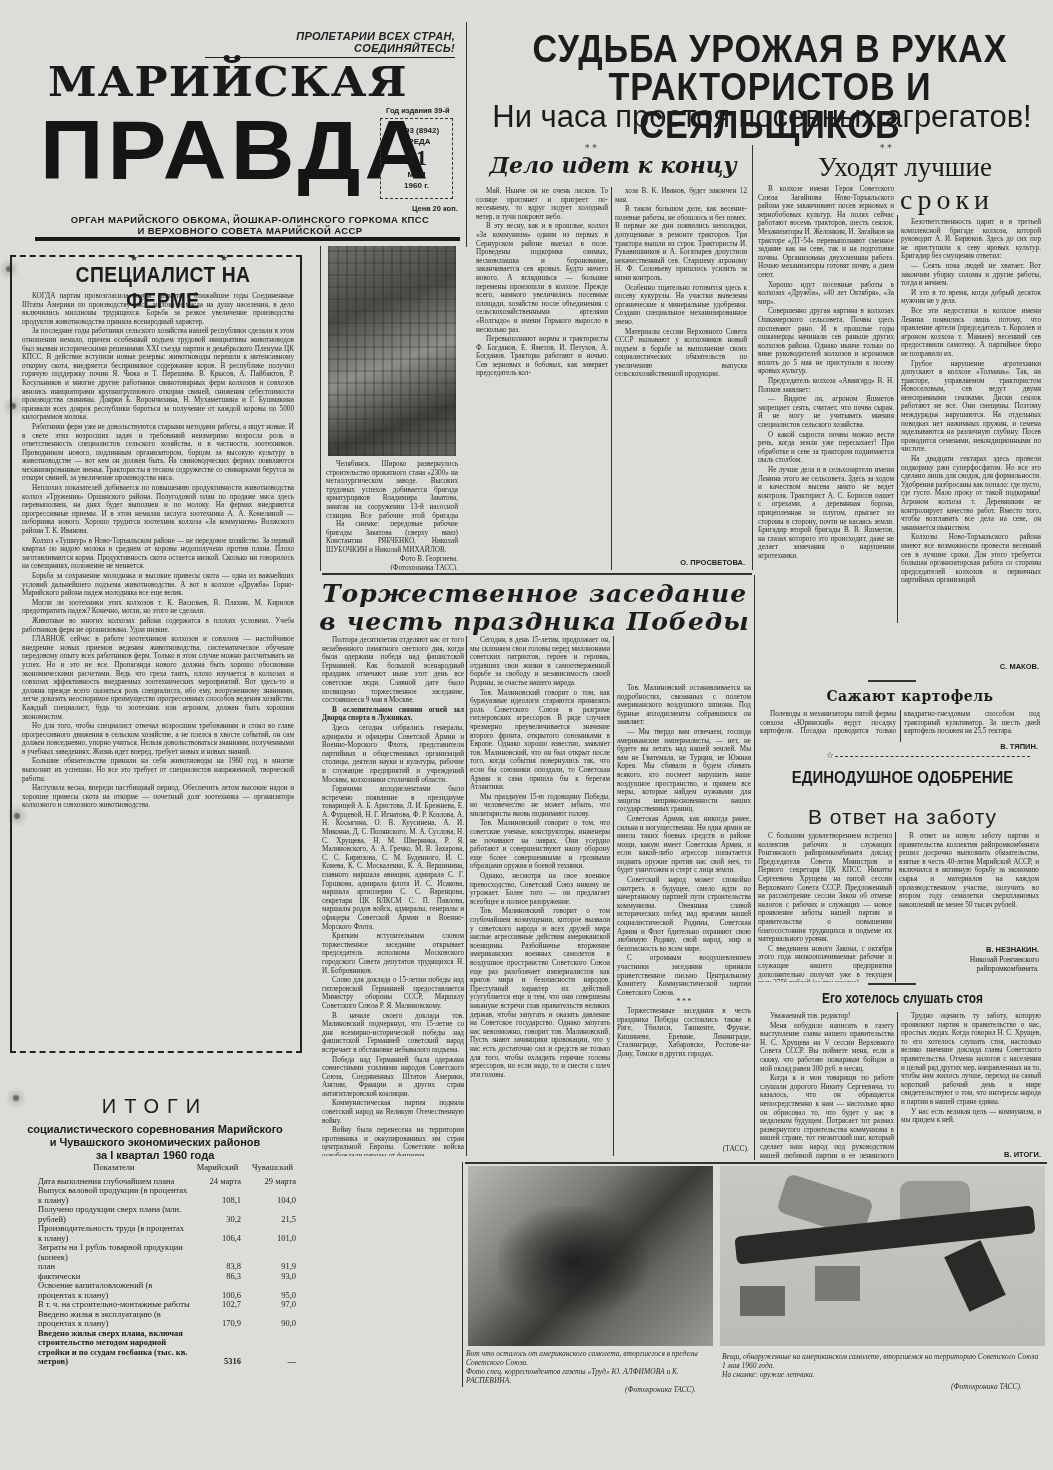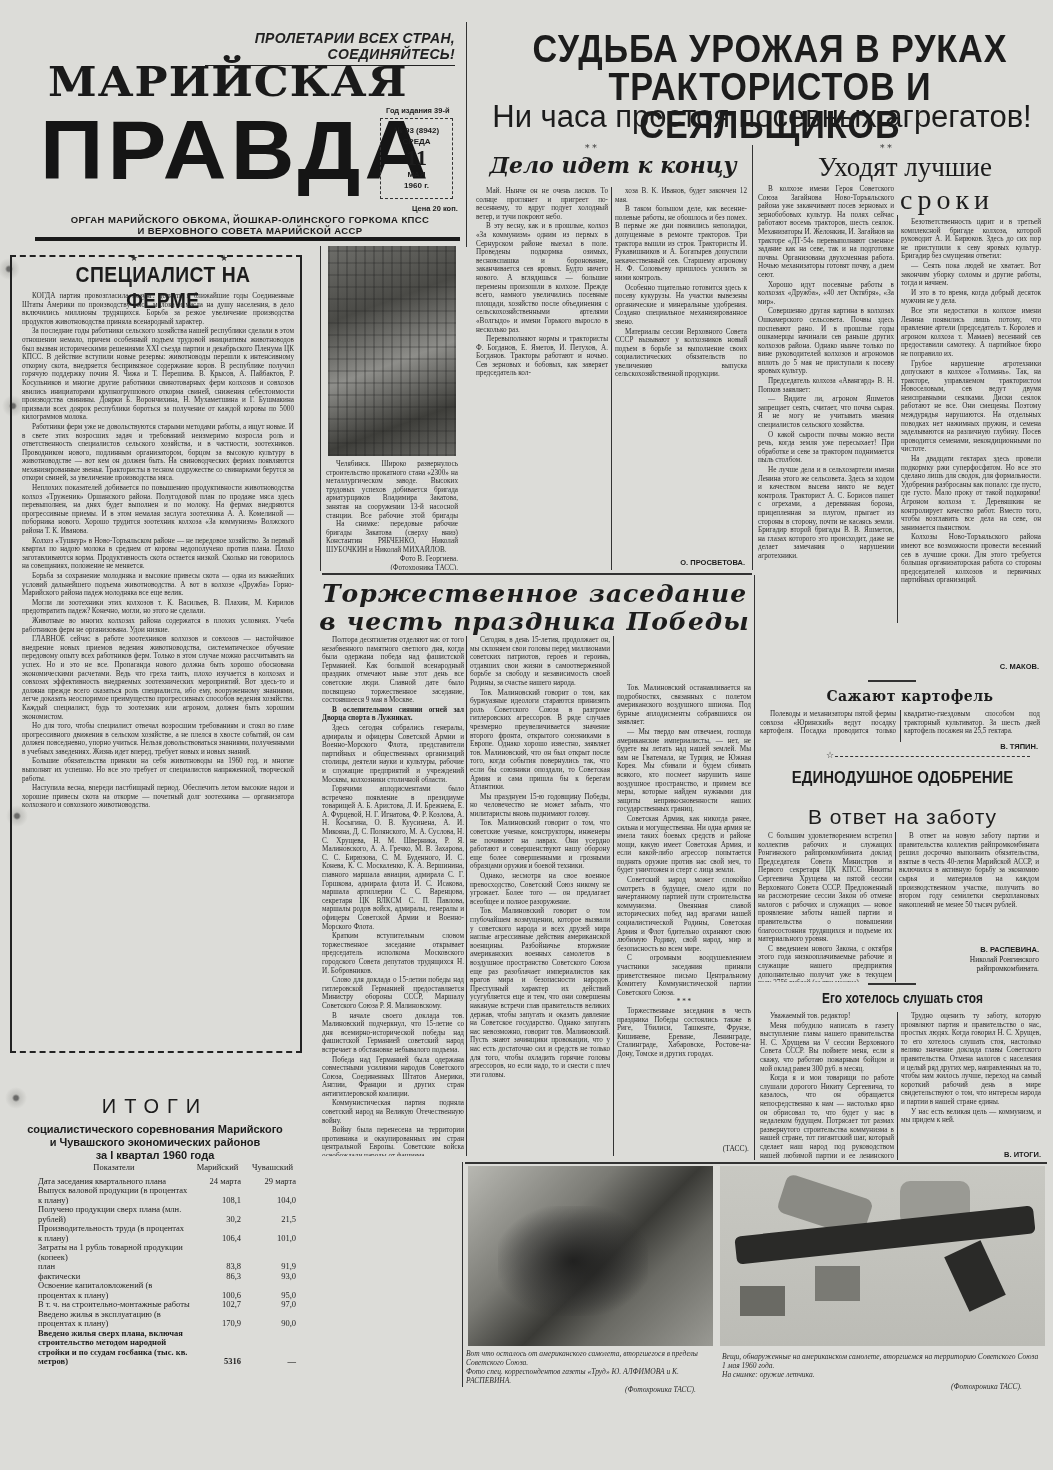--- a/index.html
+++ b/index.html
@@ -6,21 +6,21 @@
   html, body { width: 1053px; height: 1470px; background: #d6d6d2; overflow: hidden; }
   body { font-family: "DejaVu Serif", serif; color: #1c1c1c; position: relative; }
   .page { position: absolute; left: 0; top: 0; width: 1053px; height: 1470px; background: #dcdcd8; }
   .abs { position: absolute; }
   .body-text { font-family: "Liberation Serif", serif; font-size: 7.2px; line-height: 8.6px; color: #2a2a2a; text-align: justify; overflow: hidden; }
   .body-text p { text-indent: 10px; margin-bottom: 1px; }
   .vrule { position: absolute; width: 1px; background: #333; }
   .hrule { position: absolute; height: 1px; background: #333; }
 
   
-  .motto { left: 205px; top: 30px; width: 250px; font-family: "Liberation Sans", sans-serif; font-style: italic; font-weight: bold; font-size: 14px; letter-spacing: 0.3px; color: #222; border-bottom: 1.5px solid #222; padding-bottom: 3px; text-align: right; }
+  .motto { left: 205px; top: 30px; width: 250px; font-family: "Liberation Sans", sans-serif; font-style: italic; font-weight: bold; font-size: 11px; letter-spacing: 0.3px; color: #222; border-bottom: 1.5px solid #222; padding-bottom: 3px; text-align: right; }
   .title1 { left: 48px; top: 56px; font-family: "DejaVu Serif", serif; font-weight: bold; font-size: 44px; letter-spacing: 1px; color: #1a1a1a; transform: scaleY(0.95); }
   .title2 { left: 40px; top: 108px; font-family: "Liberation Sans", sans-serif; font-weight: bold; font-size: 84px; letter-spacing: 4px; color: #151515; line-height: 84px; transform: scaleX(1.05); transform-origin: left; }
   .issue-year { left: 386px; top: 106px; font-family: "Liberation Sans", sans-serif; font-weight: bold; font-size: 7.5px; }
   .issue-box { left: 380px; top: 118px; width: 73px; height: 81px; border: 1px dashed #333; text-align: center; font-family: "Liberation Sans", sans-serif; font-weight: bold; font-size: 8px; line-height: 11px; padding-top: 6px; }
   .issue-box .day { font-family: "Liberation Serif", serif; font-size: 22px; line-height: 22px; }
   .price { left: 412px; top: 204px; font-family: "Liberation Sans", sans-serif; font-weight: bold; font-size: 7.5px; }
   .organ { left: 55px; top: 214px; width: 390px; text-align: center; font-family: "Liberation Sans", sans-serif; font-weight: bold; font-size: 9.5px; line-height: 11px; letter-spacing: 0.4px; }
   .thick-rule { left: 35px; top: 237px; width: 425px; height: 4px; background: #1a1a1a; }
 
   .headline1 { left: 500px; top: 30px; width: 540px; text-align: center; font-family: "Liberation Sans", sans-serif; font-weight: bold; font-size: 38px; line-height: 38px; letter-spacing: 1px; transform: scaleX(0.9); transform-origin: center; }
@@ -136,21 +136,21 @@
   <table class="abs itogi-table">
     <thead>
       <tr>
         <th style="text-align:center;">Показатели</th>
         <th>Марийский</th>
         <th>Чувашский</th>
       </tr>
     </thead>
     <tbody>
       <tr>
-          <td>Дата заседания квартального плана</td>
+          <td>Дата выполнения глубочайшем плана</td>
           <td class="num">24 марта</td>
           <td class="num">29 марта</td>
         </tr>
       <tr>
           <td>Выпуск валовой продукции (в процентах к плану)</td>
           <td class="num">108,1</td>
           <td class="num">104,0</td>
         </tr>
       <tr>
           <td>Получено продукции сверх плана (млн. рублей)</td>
@@ -304,21 +304,21 @@
   <div class="abs edin-title">ЕДИНОДУШНОЕ ОДОБРЕНИЕ</div>
   <div class="abs otvet-title">В ответ на заботу</div>
   <div class="abs body-text" style="left:758px;top:832px;width:134px;height:150px;">
     <p>С большим удовлетворением встретил коллектив рабочих и служащих Ронгинского райпромкомбината доклад Председателя Совета Министров и Первого секретаря ЦК КПСС Никиты Сергеевича Хрущева на пятой сессии Верховного Совета СССР. Предложенный на рассмотрение сессии Закон об отмене налогов с рабочих и служащих — новое проявление заботы нашей партии и правительства о повышении благосостояния трудящихся и подъеме их материального уровня.</p>
     <p>С введением нового Закона, с октября этого года низкооплачиваемые рабочие и служащие нашего предприятия дополнительно получат уже в текущем году 3756 рублей (за три месяца).</p>
   </div>
   <div class="vrule" style="left:895px;top:832px;height:150px;"></div>
   <div class="abs body-text" style="left:899px;top:832px;width:140px;height:110px;">
     <p>В ответ на новую заботу партии и правительства коллектив райпромкомбината решил досрочно выполнить обязательства, взятые в честь 40-летия Марийской АССР, и включился в активную борьбу за экономию сырья и материалов на каждом производственном участке, получить во втором году семилетки сверхплановых накоплений не менее 50 тысяч рублей.</p>
   </div>
-  <div class="abs sig" style="left:899px;top:945px;width:140px;">В. РАСПЕВИНА.</div>
+  <div class="abs sig" style="left:899px;top:945px;width:140px;">В. НЕЗНАКИН.</div>
   <div class="abs" style="left:899px;top:955px;width:140px;text-align:right;font-family:'Liberation Serif',serif;font-size:7.5px;line-height:9px;">
     <div>Николай Ронгинского</div>
     <div>райпромкомбината.</div>
   </div>
 
   <div class="hrule" style="left:868px;top:983px;width:48px;height:2px;"></div>
   <div class="abs ego-title">Его хотелось слушать стоя</div>
   <div class="abs body-text" style="left:760px;top:1012px;width:134px;height:148px;">
     <p>Уважаемый тов. редактор!</p>
     <p>Меня побудило написать в газету выступление главы нашего правительства Н. С. Хрущева на V сессии Верховного Совета СССР. Вы поймете меня, если я скажу, что работаю пожарным бойцом и мой оклад равен 300 руб. в месяц.</p>

